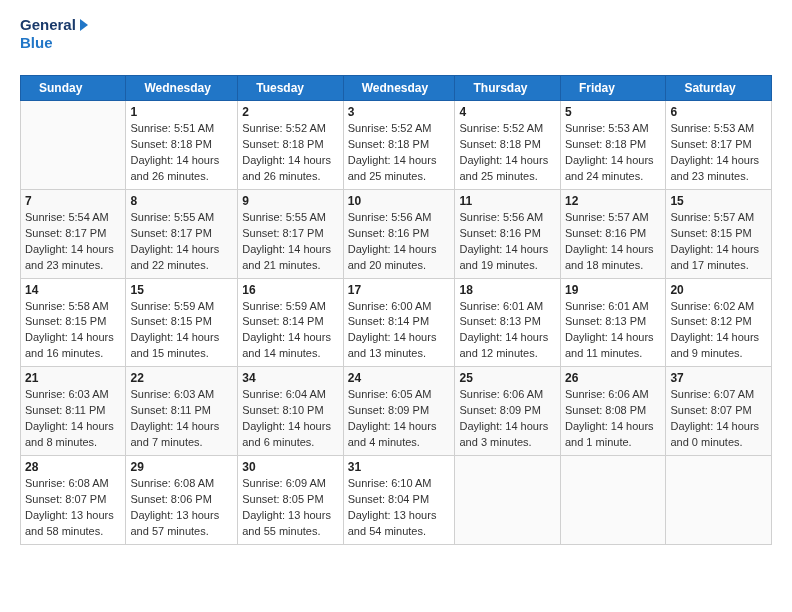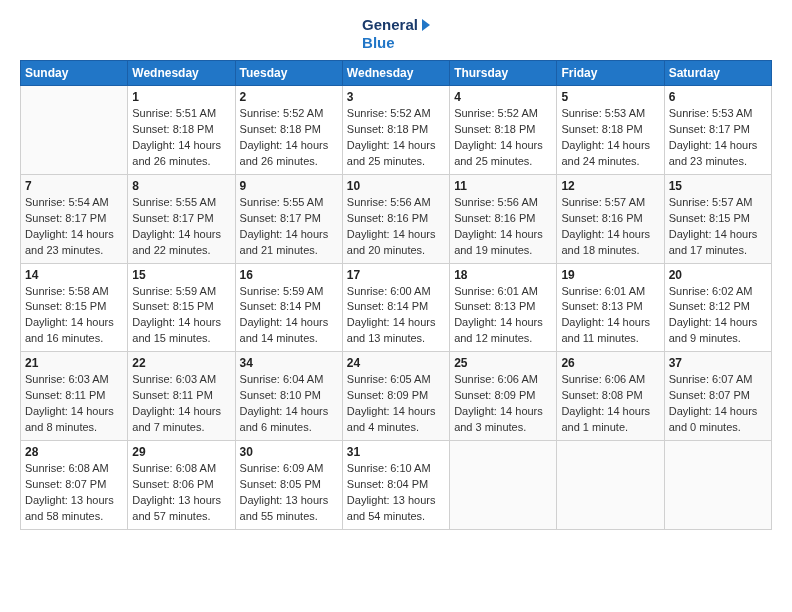--- a/index.html
+++ b/index.html
@@ -5,23 +5,23 @@
     * { box-sizing: border-box; margin: 0; padding: 0; }
     body {
       font-family: Arial, sans-serif;
       background: #fff;
       width: 792px;
       min-height: 612px;
       padding: 16px 20px;
     }
     .header {
       display: flex;
-      justify-content: center;
+      justify-content: space-between;
       align-items: flex-start;
-      margin-bottom: 8px;
+      margin-bottom: 23px;
     }
     .logo {
       display: flex;
       flex-direction: column;
       font-size: 13px;
       font-weight: bold;
       color: #1a3a6b;
       line-height: 1.2;
     }
     .logo-top {
@@ -51,21 +51,21 @@
       margin-top: 2px;
     }
     table {
       width: 100%;
       border-collapse: collapse;
       font-size: 10.5px;
     }
     thead tr th {
       background: #2176c7;
       color: #fff;
-      padding: 5px 4px;
+      padding: 5px 18px;
       text-align: left;
       font-size: 12px;
       font-weight: bold;
       border: 1px solid #1a5fa8;
     }
     tbody tr td {
       border: 1px solid #d0d0d0;
       vertical-align: top;
       padding: 4px 4px;
       min-height: 70px;

